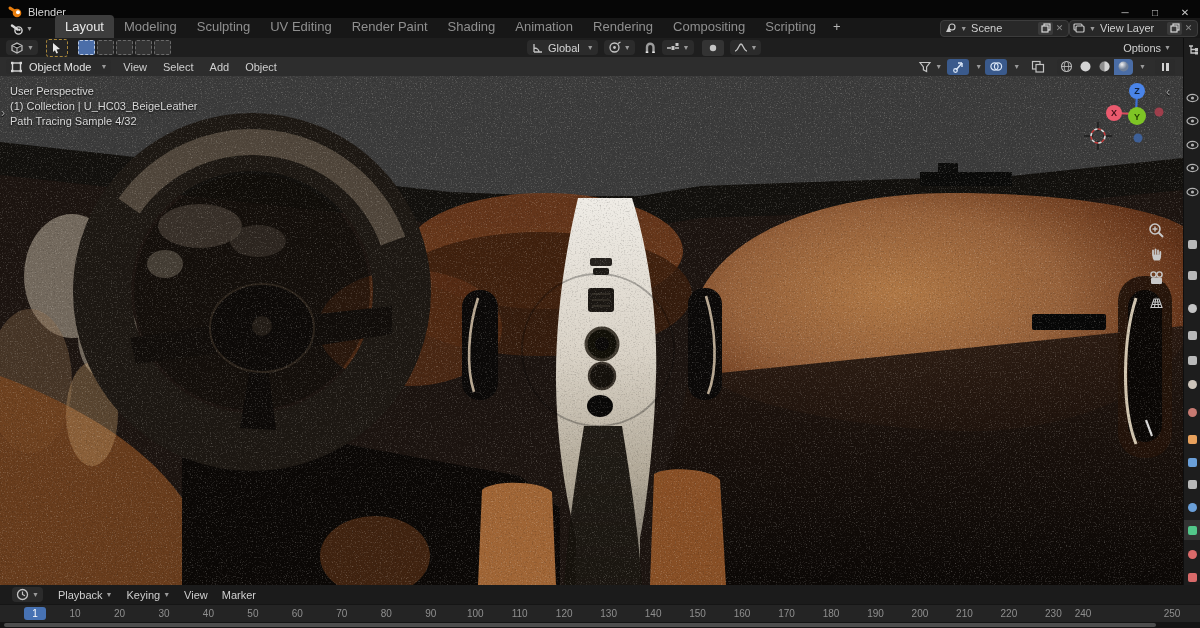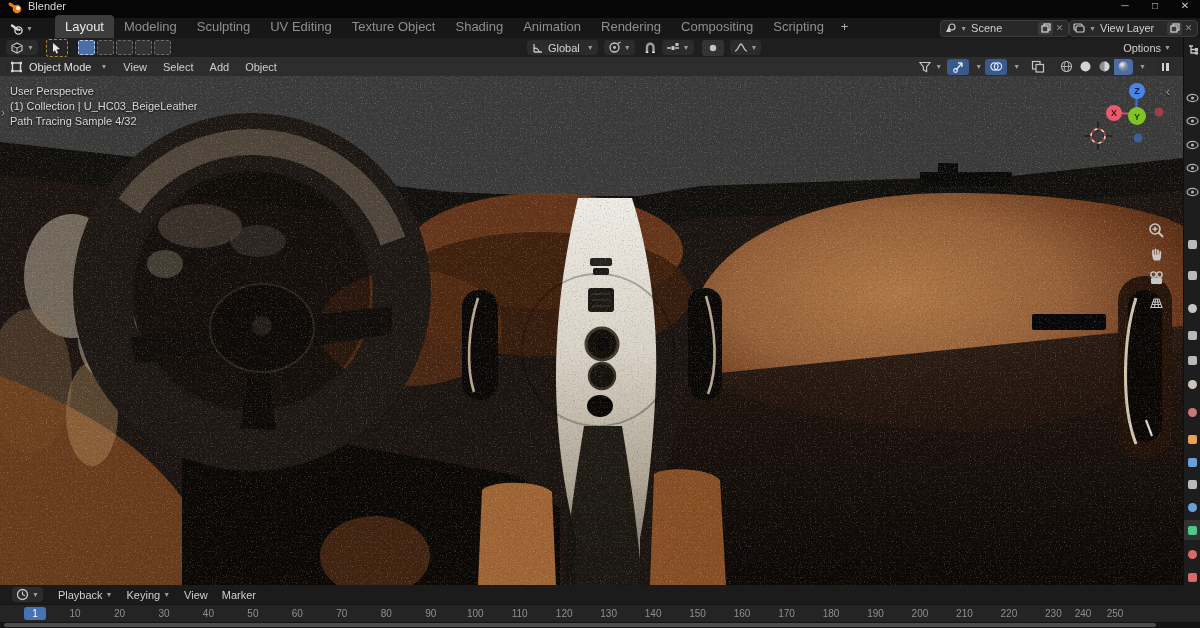--- a/index.html
+++ b/index.html
@@ -1,21 +1,21 @@
 <!DOCTYPE html>
 <html><head>
 <meta charset="utf-8">
 <style>
   html,body{margin:0;padding:0;background:#000;}
   body{width:1200px;height:628px;position:relative;overflow:hidden;
        font-family:"Liberation Sans","DejaVu Sans",sans-serif;color:#cfcfcf;
        -webkit-font-smoothing:antialiased;}
   .abs{position:absolute;}
   
-  #titlebar{left:0;top:0;width:1200px;height:18px;background:#060606;display:flex;align-items:flex-start;font-size:11px;color:#d6d6d6;}
+  #titlebar{left:0;top:0;width:1200px;height:18px;background:#060606;display:flex;align-items:flex-end;font-size:11px;color:#d6d6d6;}
   #titlebar .title{margin-left:6px;}
   #win-controls{margin-left:auto;display:flex;}
   #win-controls span{width:30px;text-align:center;font-size:10px;color:#c9c9c9;cursor:default;}
   
   #topbar{left:0;top:18px;width:1200px;height:20px;background:#171717;display:flex;align-items:center;font-size:11px;}
   .menu-item{padding:3px 8px;color:#cfcfcf;border-radius:3px;}
   #app-widget{display:flex;align-items:center;margin:0 4px 0 6px;padding:1px 4px;border-radius:3px;}
   .caret{font-size:7px;color:#9a9a9a;margin-left:3px;}
   #tabs{display:flex;align-items:flex-end;height:20px;margin-left:14px;}
   .tab{padding:4px 10px 4px;color:#8f8f8f;font-size:13px;border-radius:4px 4px 0 0;}
@@ -94,21 +94,21 @@
       <circle cx="8.5" cy="8.5" r="3.6" fill="none" stroke="#d8d8d8" stroke-width="1.4"></circle>
       <circle cx="9.4" cy="7.8" r="1.2" fill="#d8d8d8"></circle>
     </svg>
     <span class="caret">▼</span>
   </div>
   <div id="tabs">
       <span class="tab active">Layout</span>
       <span class="tab">Modeling</span>
       <span class="tab">Sculpting</span>
       <span class="tab">UV Editing</span>
-      <span class="tab">Texture Object</span>
+      <span class="tab">Render Paint</span>
       <span class="tab">Shading</span>
       <span class="tab">Animation</span>
       <span class="tab">Rendering</span>
       <span class="tab">Compositing</span>
       <span class="tab">Scripting</span>
       <span class="tab addtab">+</span>
     </div>
   <div id="topbar-right">
     <div class="idwidget">
       <svg width="14" height="12">
@@ -568,19 +568,19 @@
       <span class="tick" style="left: 697.603px;">150</span>
       <span class="tick" style="left: 742.073px;">160</span>
       <span class="tick" style="left: 786.543px;">170</span>
       <span class="tick" style="left: 831.013px;">180</span>
       <span class="tick" style="left: 875.483px;">190</span>
       <span class="tick" style="left: 919.953px;">200</span>
       <span class="tick" style="left: 964.423px;">210</span>
       <span class="tick" style="left: 1008.89px;">220</span>
       <span class="tick" style="left: 1053.36px;">230</span>
       <span class="tick" style="left: 1083px; text-align: center;">240</span>
-      <span class="tick" style="left: 1115px;">250</span>
+      <span class="tick" style="left: 1172px;">250</span>
     </div>
   <div id="playhead">1</div>
 </div>
 <div id="hscroll" class="abs">
   <div class="bar"></div>
 </div>
 
 </body></html>

